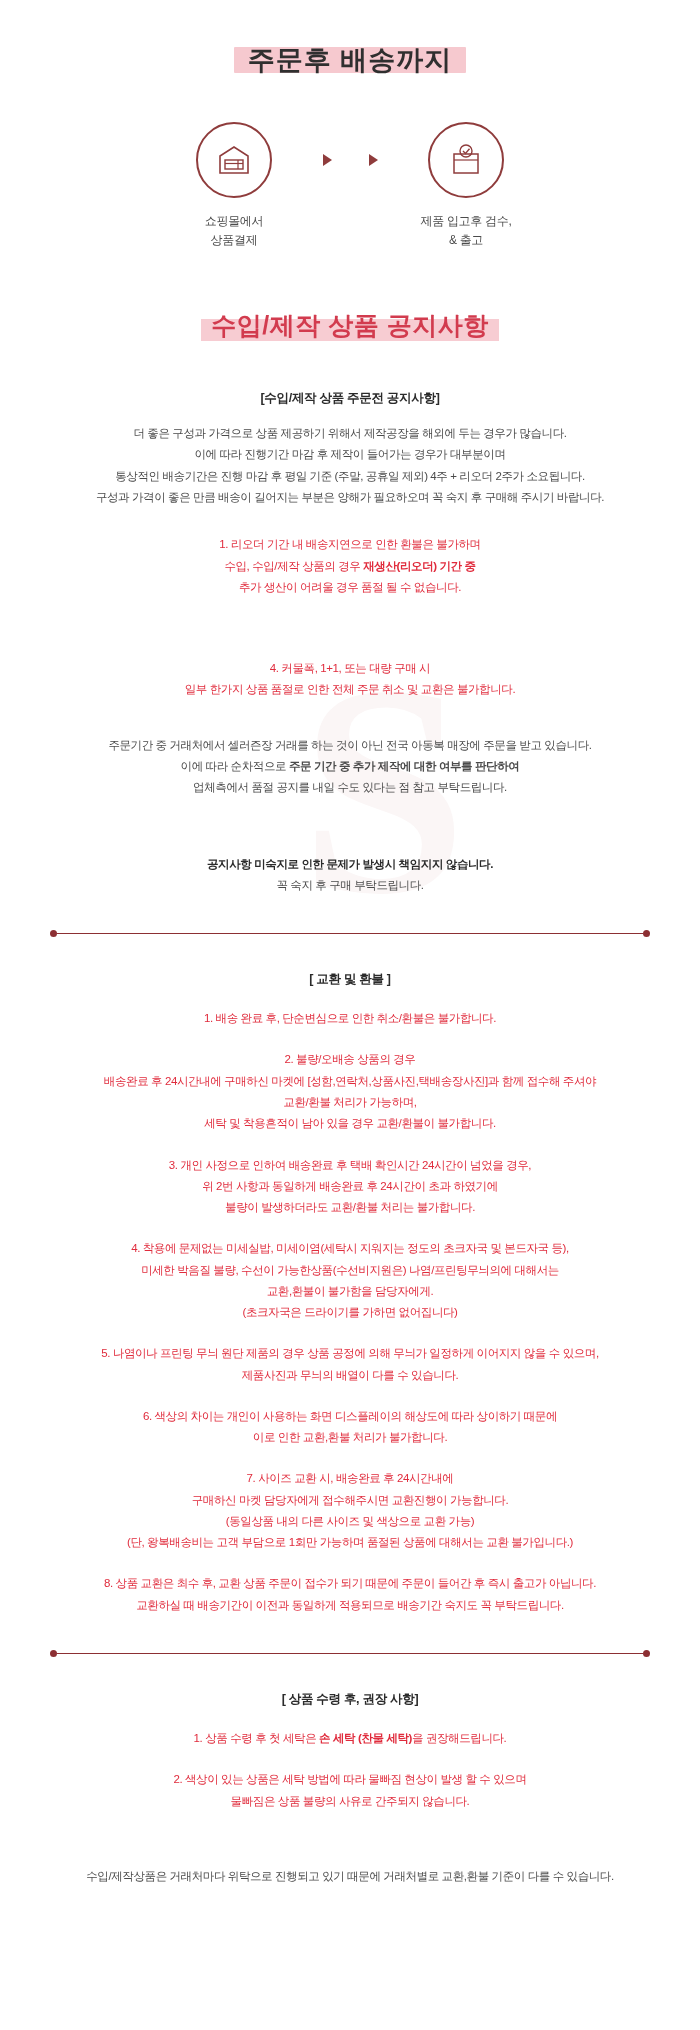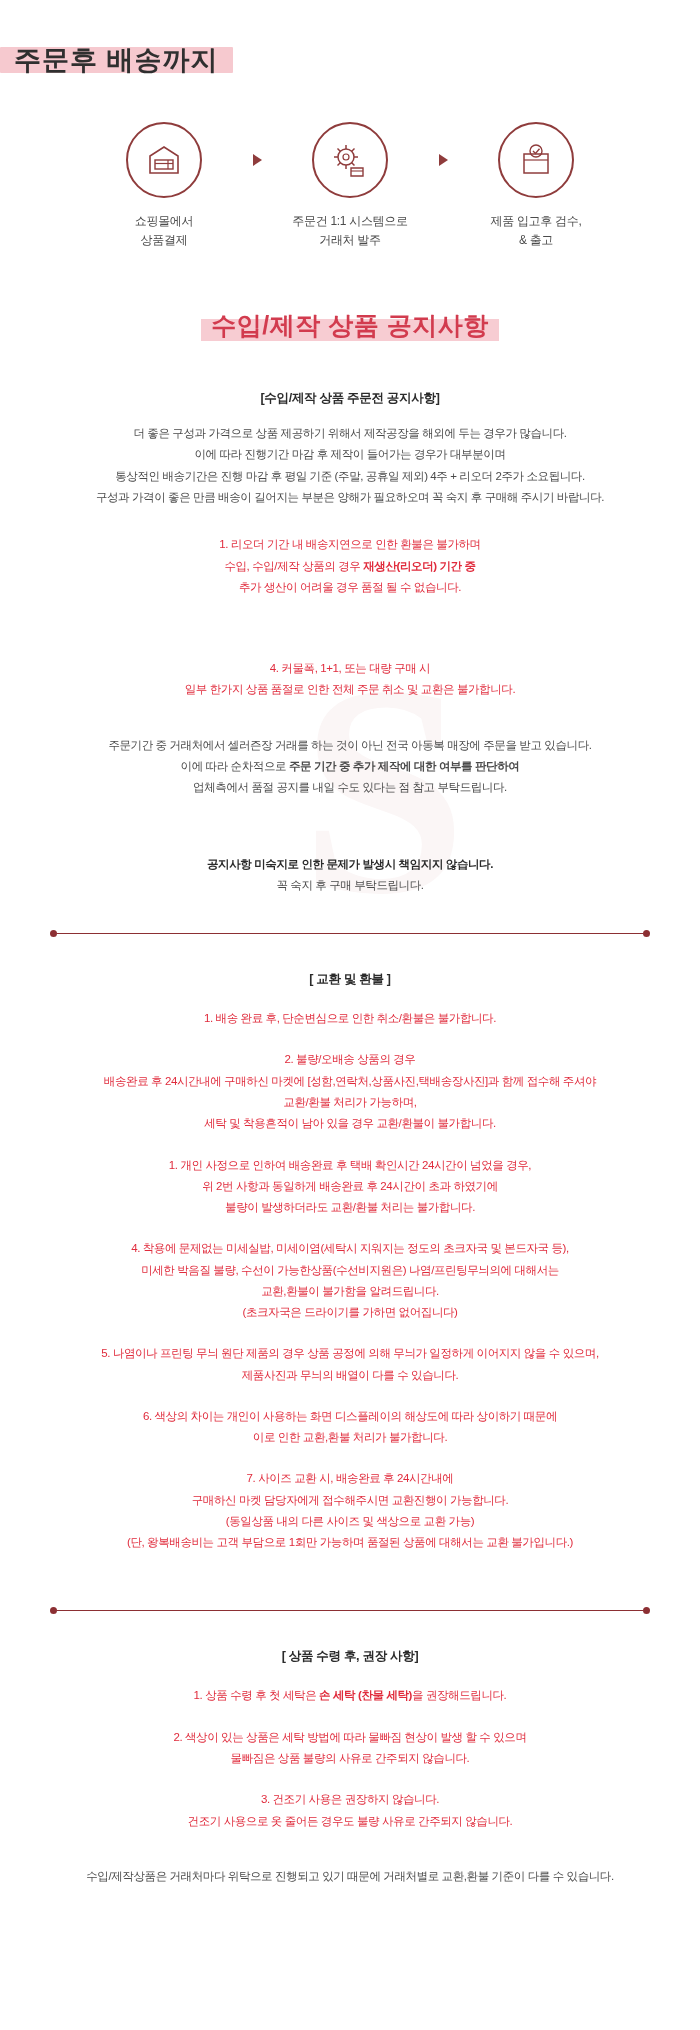--- a/index.html
+++ b/index.html
@@ -32,21 +32,21 @@
     font-weight: bold;
     font-family: "Liberation Serif", serif;
     z-index: 0;
     line-height: 1;
     user-select: none;
   }
   .content { position: relative; z-index: 2; }
 
   
   .banner-wrap {
-    text-align: left;
+    text-align: center;
     padding-top: 38px;
   }
   .banner {
     display: inline-block;
     position: relative;
     padding: 4px 14px 2px 14px;
   }
   .banner .hl {
     position: absolute;
     left: 0; right: 0;
@@ -216,41 +216,20 @@
             <line x1="24" y1="20" x2="24" y2="29" stroke="#8f3c3c" stroke-width="1.2"></line>
           </svg>
         </div>
         <div class="step-label">쇼핑몰에서<br>상품결제</div>
       </div>
 
       <div class="arrow">
           <span class="tri"></span>
         </div>
 
-      <div class="step">
-        <div class="circle">
-          <svg width="42" height="42" viewBox="0 0 42 42">
-            <circle cx="17" cy="18" r="8" fill="none" stroke="#8f3c3c" stroke-width="1.5"></circle>
-            <circle cx="17" cy="18" r="3" fill="none" stroke="#8f3c3c" stroke-width="1.2"></circle>
-            <g stroke="#8f3c3c" stroke-width="1.5">
-              <line x1="17" y1="6" x2="17" y2="10"></line>
-              <line x1="17" y1="26" x2="17" y2="30"></line>
-              <line x1="5" y1="18" x2="9" y2="18"></line>
-              <line x1="25" y1="18" x2="29" y2="18"></line>
-              <line x1="8.5" y1="9.5" x2="11.5" y2="12.5"></line>
-              <line x1="22.5" y1="23.5" x2="25.5" y2="26.5"></line>
-              <line x1="25.5" y1="9.5" x2="22.5" y2="12.5"></line>
-              <line x1="11.5" y1="23.5" x2="8.5" y2="26.5"></line>
-            </g>
-            <path d="M22 29 L34 29 L34 37 L22 37 Z" fill="none" stroke="#8f3c3c" stroke-width="1.4"></path>
-            <line x1="22" y1="32" x2="34" y2="32" stroke="#8f3c3c" stroke-width="1.1"></line>
-          </svg>
-        </div>
-        <div class="step-label">주문건 1:1 시스템으로<br>거래처 발주</div>
-      </div>
 
       <div class="arrow">
           <span class="tri"></span>
         </div>
 
       <div class="step">
         <div class="circle">
           <svg width="40" height="40" viewBox="0 0 40 40">
             <rect x="8" y="14" width="24" height="19" fill="none" stroke="#8f3c3c" stroke-width="1.5"></rect>
             <line x1="8" y1="20" x2="32" y2="20" stroke="#8f3c3c" stroke-width="1.2"></line>
@@ -332,30 +311,30 @@
 
       <p>
         <span class="red">2. 불량/오배송 상품의 경우</span><br>
         <span class="red-b">배송완료 후 24시간내에 구매하신 마켓에 [성함,연락처,상품사진,택배송장사진]과 함께 접수해 주셔야</span><br>
         <span class="red">교환/환불 처리가 가능하며,</span><br>
         <span class="red">세탁 및 착용흔적이 남아 있을 경우 교환/환불이 불가합니다.</span>
       </p>
       <div class="gap-20"></div>
 
       <p>
-        <span class="red">1. 개인 사정으로 인하여 배송완료 후 택배 확인시간 24시간이 넘었을 경우,</span><br>
+        <span class="red">3. 개인 사정으로 인하여 배송완료 후 택배 확인시간 24시간이 넘었을 경우,</span><br>
         <span class="red-b">위 2번 사항과 동일하게 배송완료 후 24시간이 초과 하였기에</span><br>
         <span class="red">불량이 발생하더라도 교환/환불 처리는 불가합니다.</span>
       </p>
       <div class="gap-20"></div>
 
       <p>
         <span class="red">4. 착용에 문제없는 미세실밥, 미세이염(세탁시 지워지는 정도의 초크자국 및 본드자국 등),</span><br>
         <span class="red-b">미세한 박음질 불량, 수선이 가능한상품(수선비지원은) 나염/프린팅무늬의에 대해서는</span><br>
-        <span class="red-b">교환,환불이 불가함을 알려드립니다.</span><br>
+        <span class="red-b">교환,환불이 불가함을 담당자에게.</span><br>
         <span class="red">(초크자국은 드라이기를 가하면 없어집니다)</span>
       </p>
       <div class="gap-20"></div>
 
       <p>
         <span class="red">5. 나염이나 프린팅 무늬 원단 제품의 경우 상품 공정에 의해 무늬가 일정하게 이어지지 않을 수 있으며,</span><br>
         <span class="red">제품사진과 무늬의 배열이 다를 수 있습니다.</span>
       </p>
       <div class="gap-20"></div>
 
@@ -366,20 +345,24 @@
       <div class="gap-20"></div>
 
       <p>
         <span class="red-b">7. 사이즈 교환 시, 배송완료 후 24시간내에</span><br>
         <span class="red-b">구매하신 마켓 담당자에게 접수해주시면 교환진행이 가능합니다.</span><br>
         <span class="red">(동일상품 내의 다른 사이즈 및 색상으로 교환 가능)</span><br>
         <span class="red">(단, 왕복배송비는 고객 부담으로 1회만 가능하며 품절된 상품에 대해서는 교환 불가입니다.)</span>
       </p>
       <div class="gap-20"></div>
 
+      <p>
+        <span class="red">8. 상품 교환은 최수 후, 교환 상품 주문이 접수가 되기 때문에 주문이 들어간 후 즉시 출고가 아닙니다.</span><br>
+        <span class="red-b">교환하실 때 배송기간이 이전과 동일하게 적용되므로 배송기간 숙지도 꼭 부탁드립니다.</span>
+      </p>
     </div>
 
     <div class="divider">
       <span class="dot"></span>
         <span class="line"></span>
         <span class="dot"></span>
     </div>
 
     <div class="block">
       <div class="sub-head">[ 상품 수령 후, 권장 사항]</div>
@@ -389,24 +372,20 @@
         <span class="red">1. 상품 수령 후 첫 세탁은 <b>손 세탁 (찬물 세탁)</b>을 권장해드립니다.</span>
       </p>
       <div class="gap-20"></div>
 
       <p>
         <span class="red">2. 색상이 있는 상품은 세탁 방법에 따라 물빠짐 현상이 발생 할 수 있으며</span><br>
         <span class="red-b">물빠짐은 상품 불량의 사유로 간주되지 않습니다.</span>
       </p>
       <div class="gap-20"></div>
 
-      <p>
-        <span class="red-b">3. 건조기 사용은 권장하지 않습니다.</span><br>
-        <span class="red">건조기 사용으로 옷 줄어든 경우도 불량 사유로 간주되지 않습니다.</span>
-      </p>
 
       <div class="gap-34"></div>
 
       <p>수입/제작상품은 거래처마다 위탁으로 진행되고 있기 때문에 거래처별로 교환,환불 기준이 다를 수 있습니다.</p>
     </div>
 
   </div>
 </div>
 
 </body></html>

